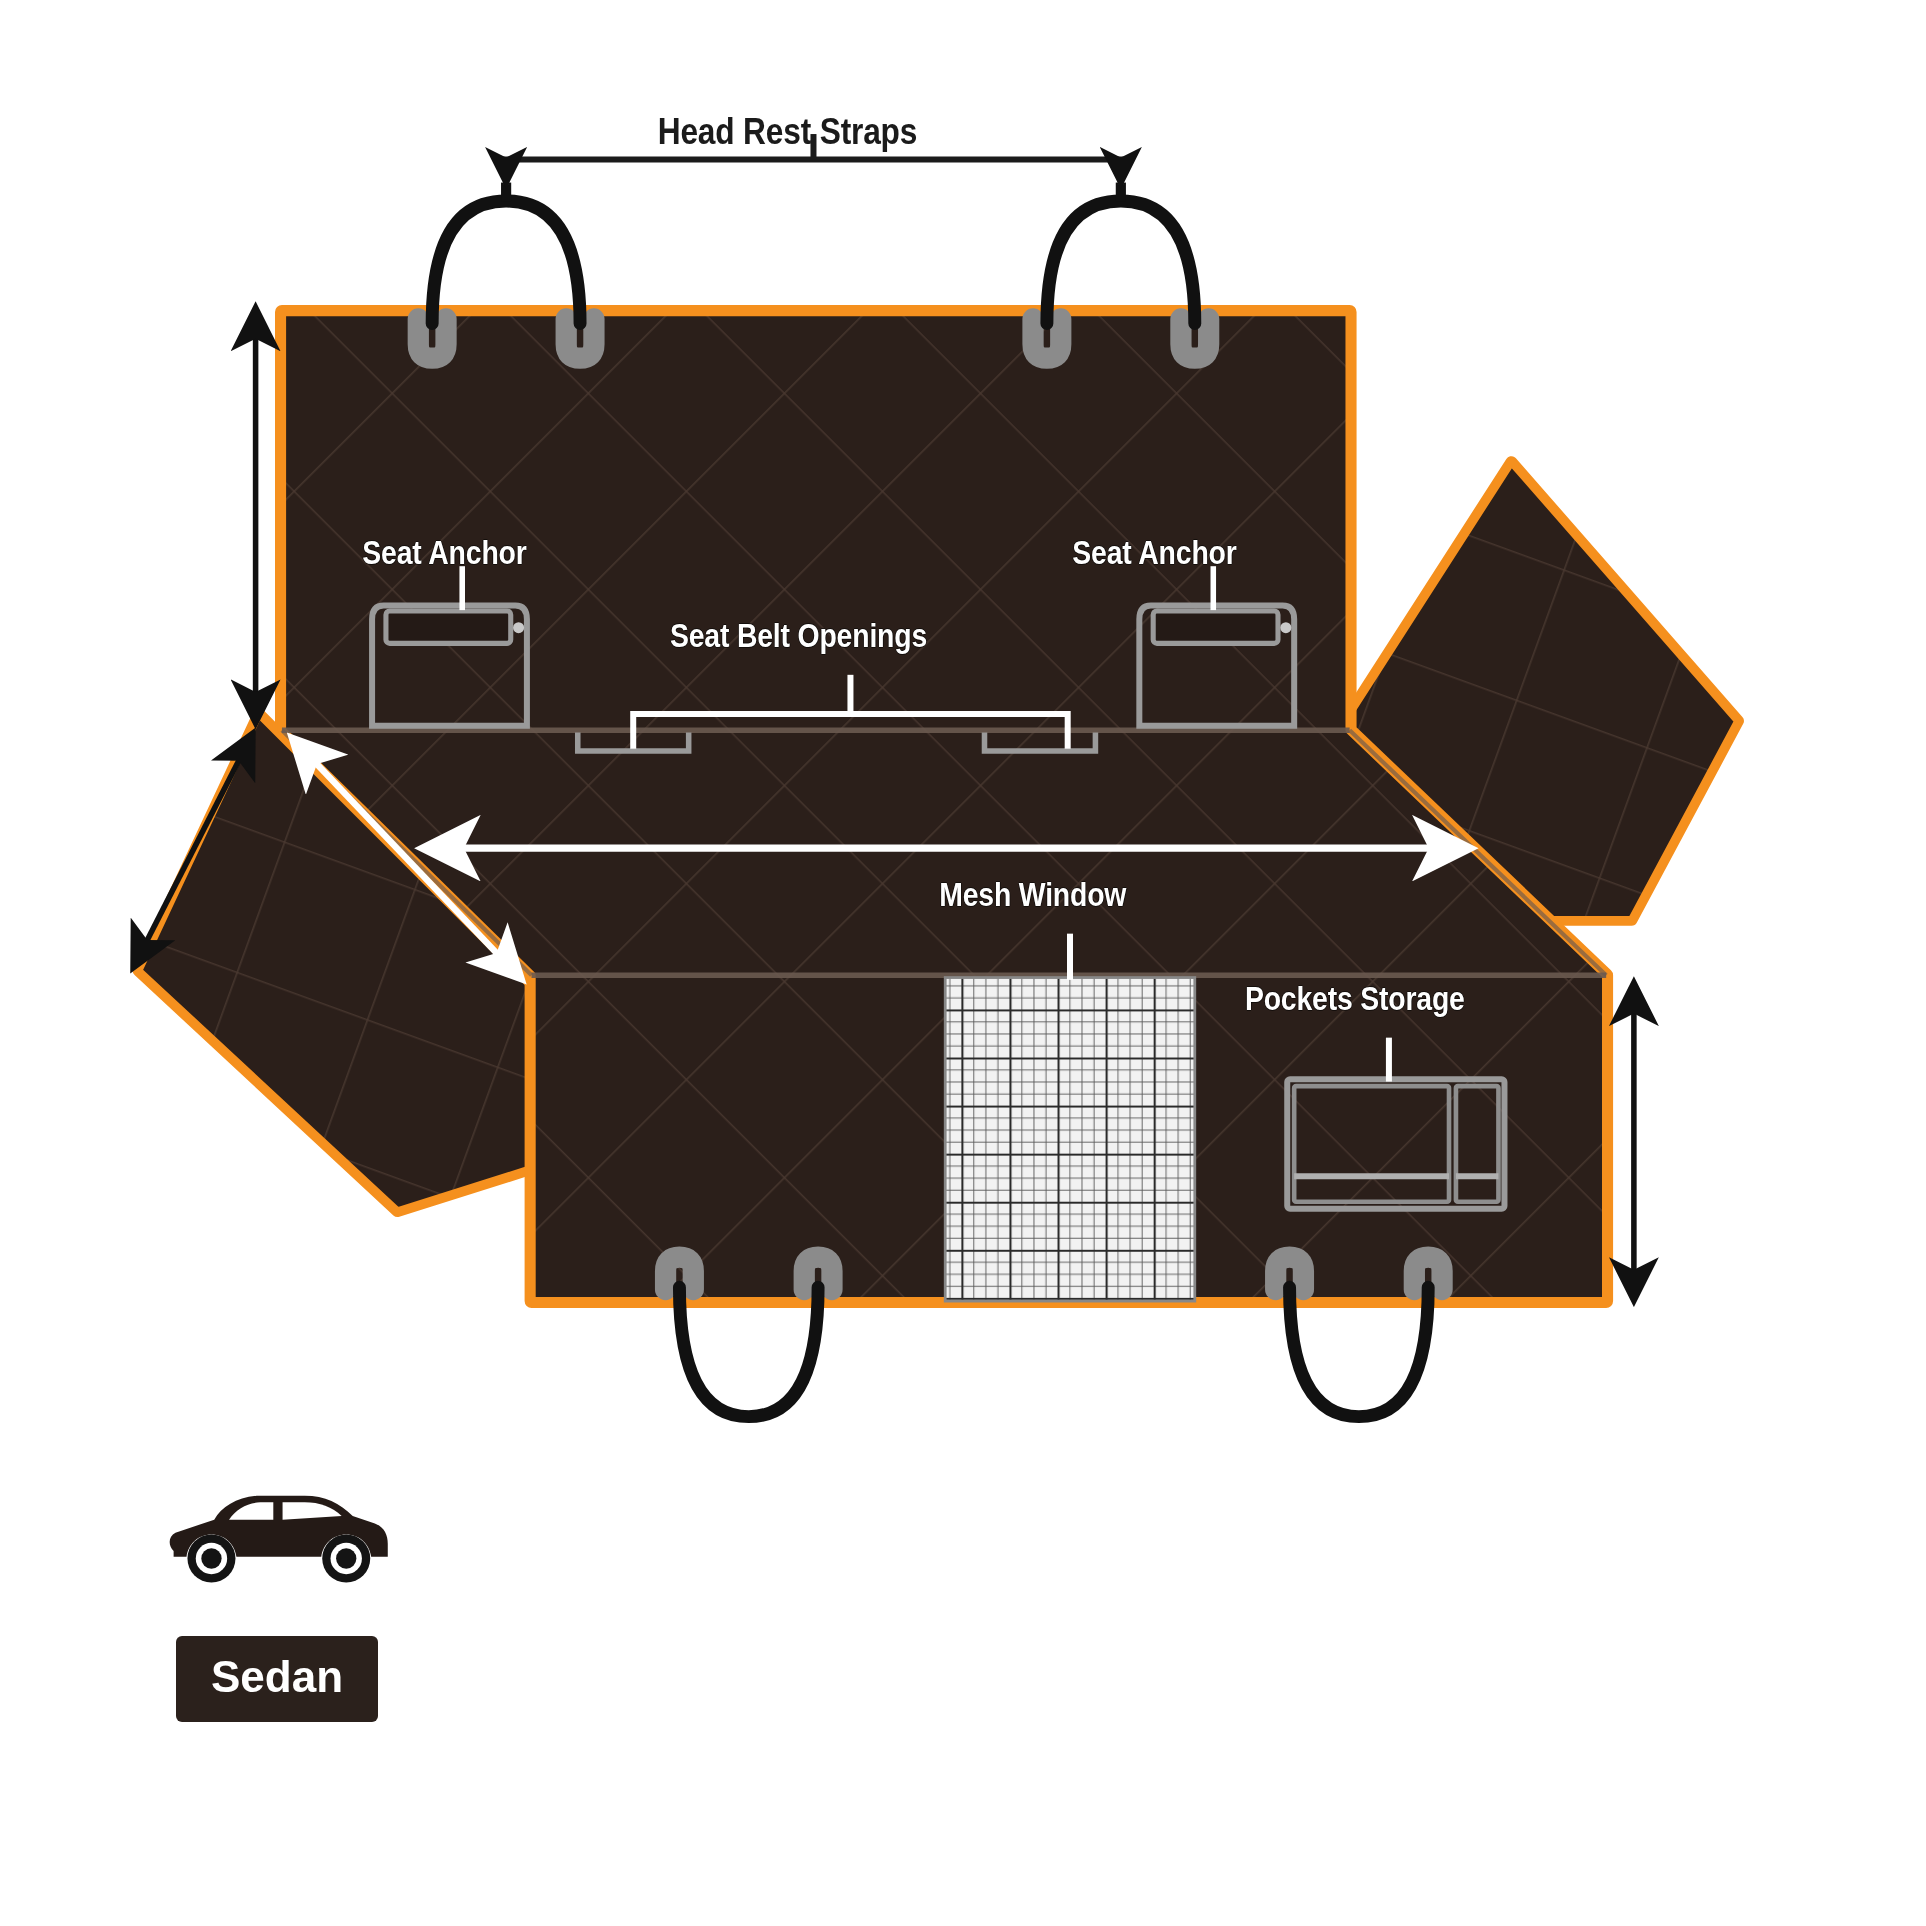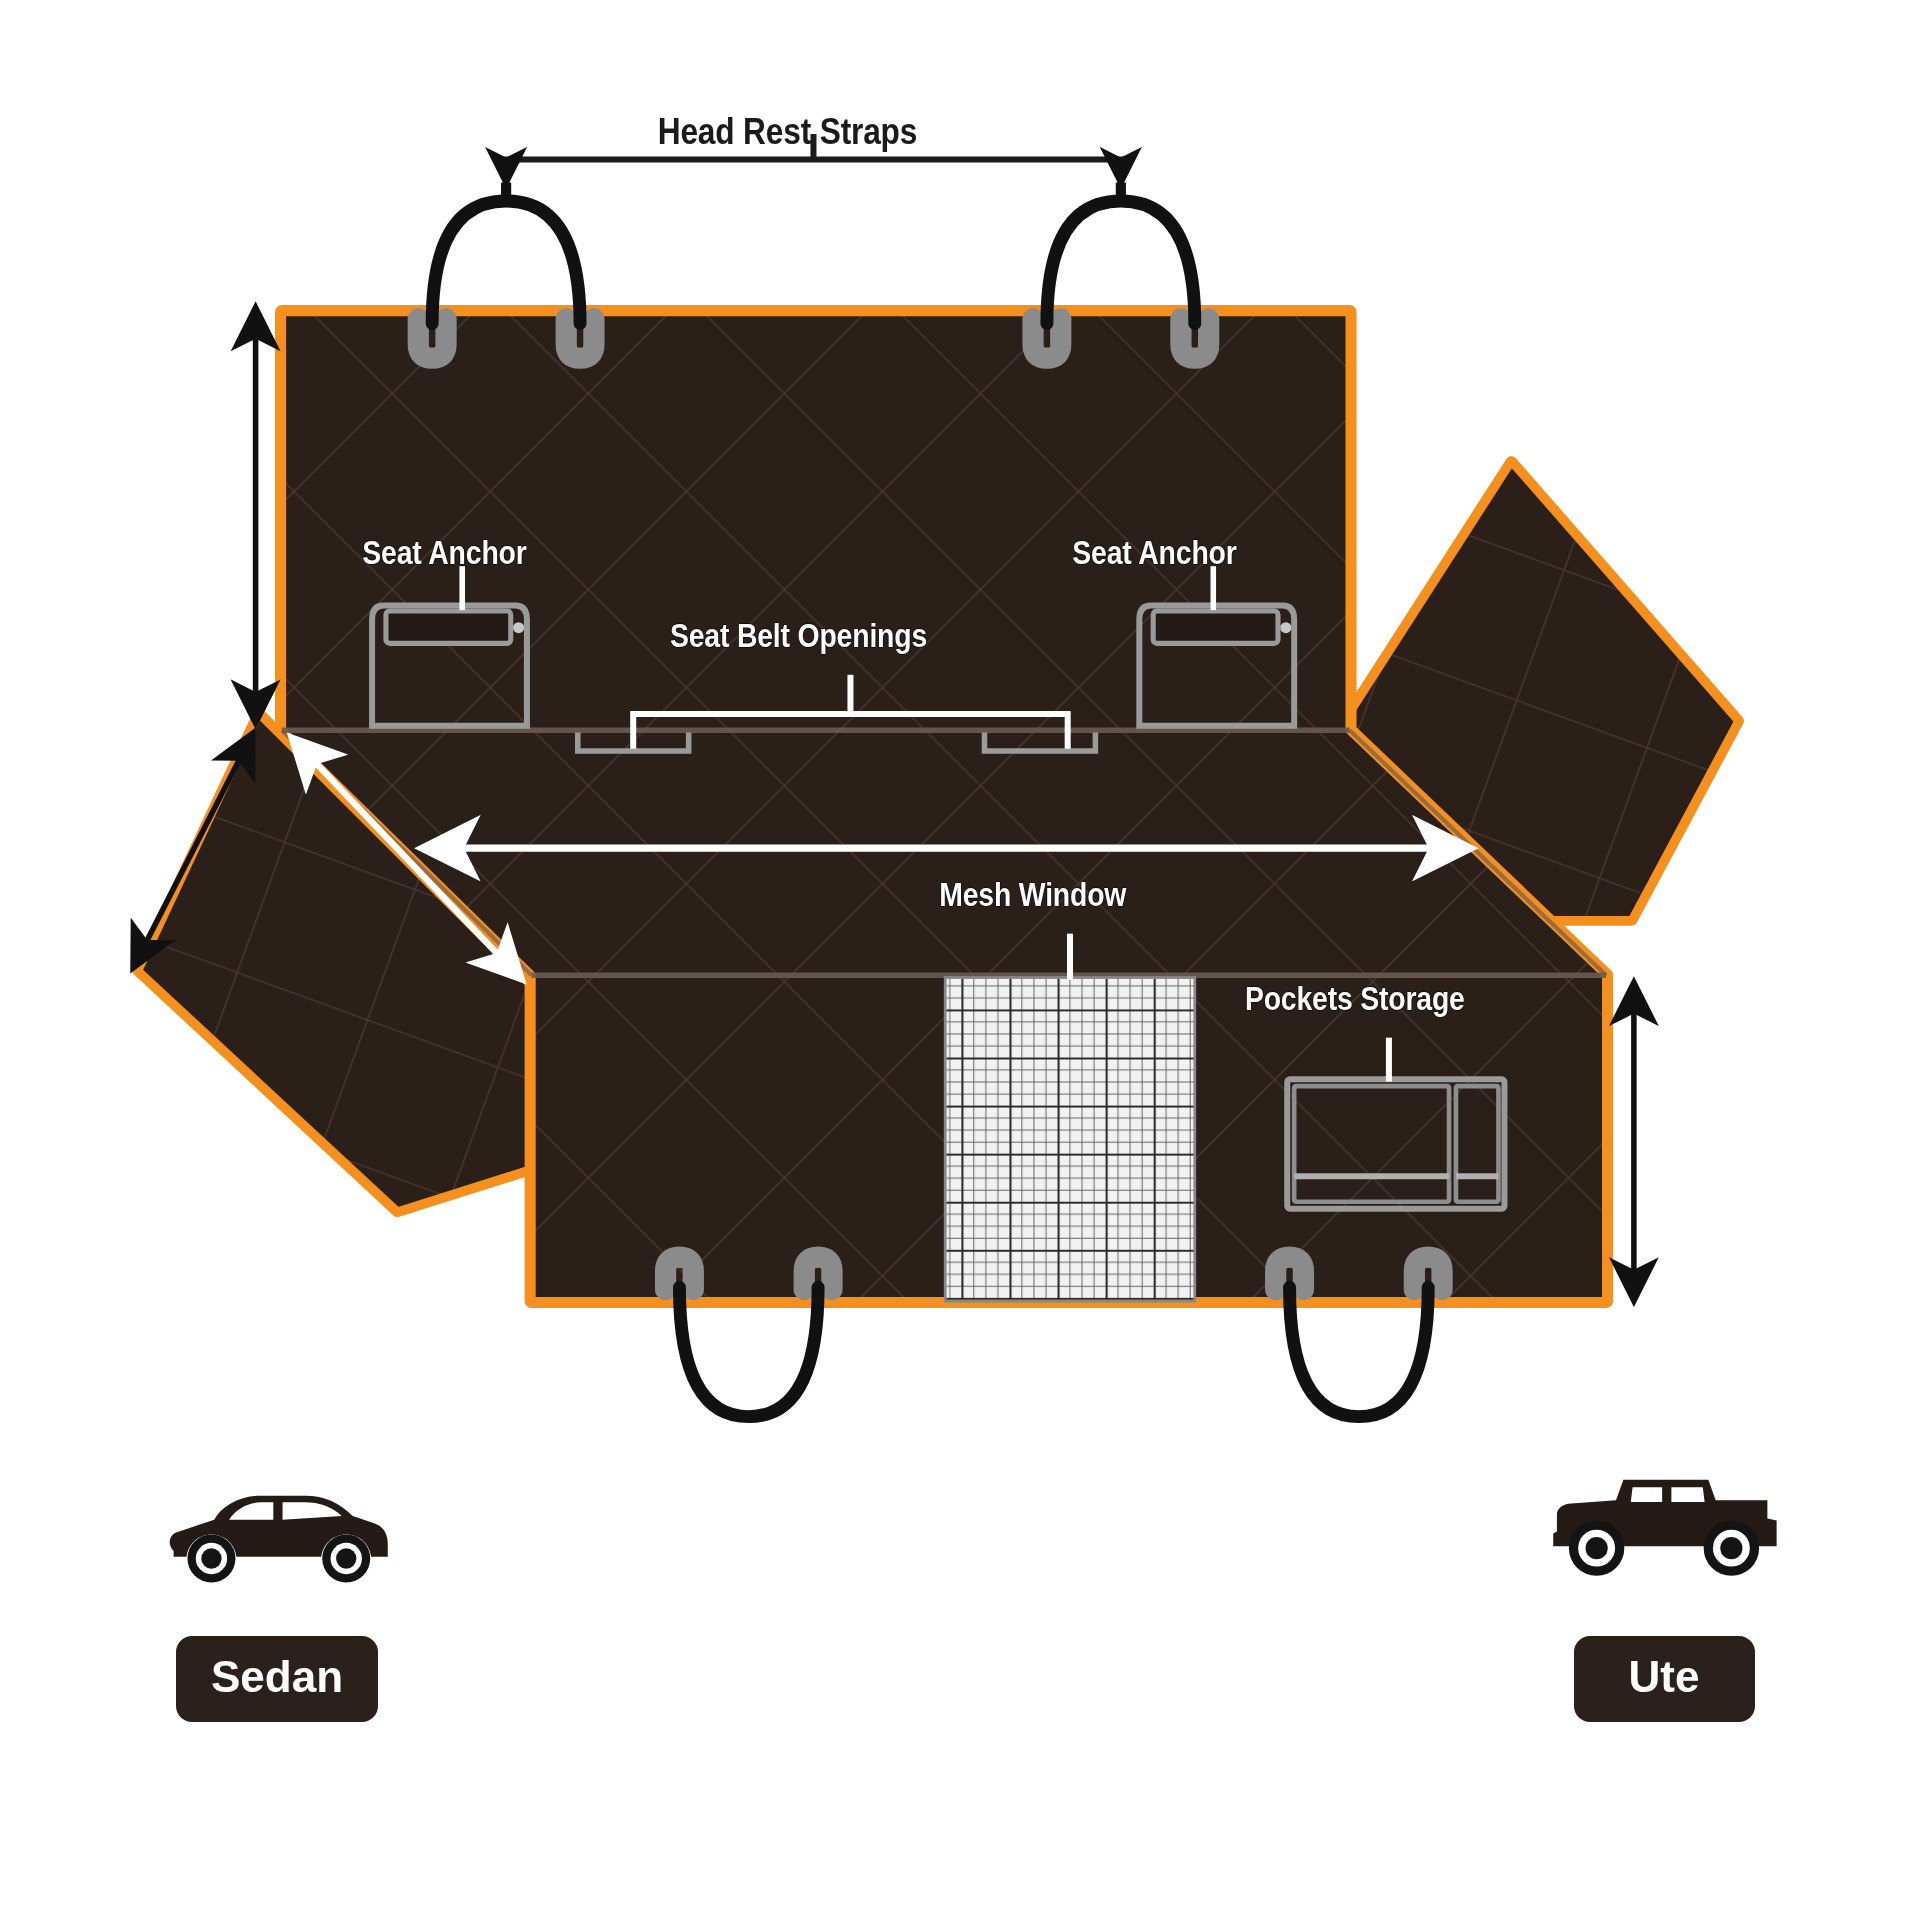--- a/index.html
+++ b/index.html
@@ -79,21 +79,21 @@
   .vehicle-icon {
     height: 120px;
     display: flex;
     align-items: flex-end;
     justify-content: center;
   }
   .vehicle-icon svg { display: block; }
   .vehicle-pill {
     margin-top: 46px;
     background: #2B211C;
-    border-radius: 16px;
+    border-radius: 6px;
     color: #ffffff;
     font-family: "Liberation Sans", sans-serif;
     font-weight: bold;
     font-size: 44px;
     line-height: 1;
     padding: 19.4px 35px 23px 35px;
     text-align: center;
     min-width: 111px;
   }
 </style>
@@ -321,36 +321,17 @@
           <circle cx="205" cy="86" r="26" fill="#141414"></circle>
           <circle cx="205" cy="86" r="17" fill="#ffffff"></circle>
           <circle cx="205" cy="86" r="11" fill="#141414"></circle>
         </svg>
       </div>
       <div class="vehicle-pill">Sedan</div>
     </div>
 
 
 
-    <div class="vehicle-item">
-      <div class="vehicle-icon">
-        <svg width="240" height="116" viewBox="0 0 260 125">
-          <path fill="#241A16" d="M14,62 L14,44 C14,38 18,34 26,32 L78,28
-                L86,6 L178,6 L186,28 L242,28 L242,48 L252,50 L252,78 L230,78
-                C228,64 217,54 203,54 C189,54 178,64 176,78 L84,78
-                C82,64 71,54 57,54 C43,54 32,64 30,78 L10,78 L10,64 Z"></path>
-          <path fill="#ffffff" d="M96,14 L128,14 L128,30 L94,30 Z"></path>
-          <path fill="#ffffff" d="M138,14 L172,14 L174,30 L138,30 Z"></path>
-          <circle cx="57" cy="80" r="30" fill="#141414"></circle>
-          <circle cx="57" cy="80" r="20" fill="#ffffff"></circle>
-          <circle cx="57" cy="80" r="12" fill="#141414"></circle>
-          <circle cx="203" cy="80" r="30" fill="#141414"></circle>
-          <circle cx="203" cy="80" r="20" fill="#ffffff"></circle>
-          <circle cx="203" cy="80" r="12" fill="#141414"></circle>
-        </svg>
-      </div>
-      <div class="vehicle-pill">Ute</div>
-    </div>
 
   </div>
 
 </div>
 
 
 </body></html>

